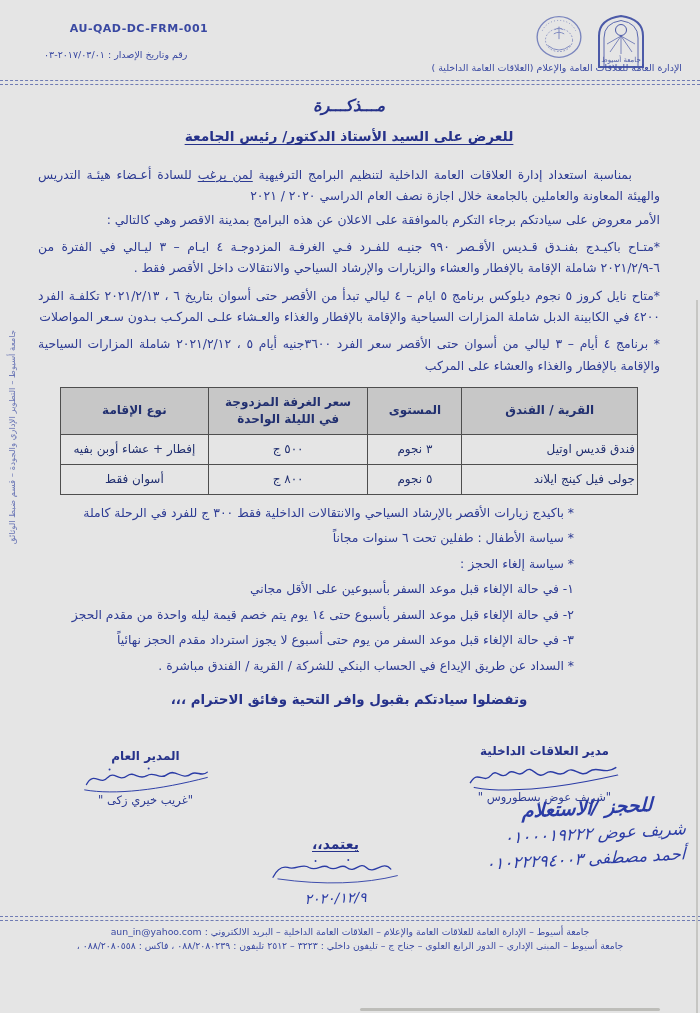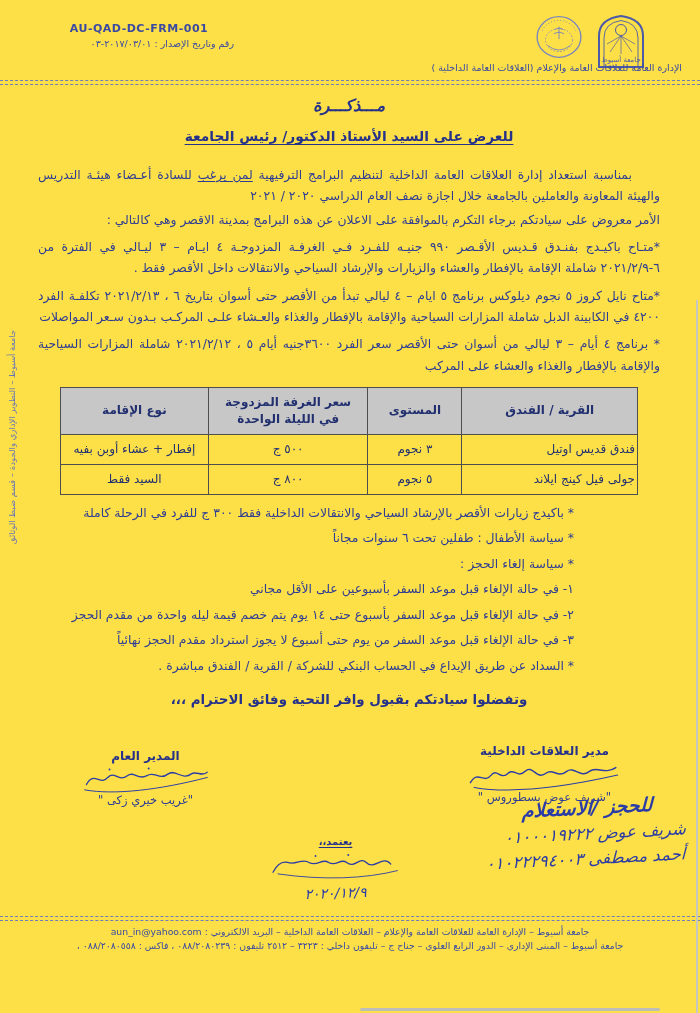--- a/index.html
+++ b/index.html
@@ -1,28 +1,28 @@
 <!DOCTYPE html>
 <html lang="ar"><head>
 <meta charset="utf-8">
 <style>
   html,body{margin:0;padding:0;background:#9a9a9a;}
   .page{
     position:relative;
     width:700px;height:1013px;
     margin:0 auto;
-    background:#fde047;
+    background:#e5e5e5;
     overflow:hidden;
     font-family:"DejaVu Sans",sans-serif;
     color:#2e3c94;
   }
   
   .code-block{position:absolute;top:22px;left:44px;width:190px;direction:rtl;}
   .code-block .code{direction:ltr;text-align:center;font-size:11px;font-weight:bold;color:#3a49a2;letter-spacing:.5px;}
-  .code-block .issue{margin-top:3px;font-size:9.5px;color:#3a49a2;text-align:right;}
+  .code-block .issue{margin-top:14px;font-size:9.5px;color:#3a49a2;text-align:left;}
   .logos{position:absolute;top:12px;right:52px;display:flex;align-items:flex-start;gap:10px;}
   .logos svg{display:block;}
   .dept{position:absolute;top:62px;right:18px;font-size:9.5px;color:#3a49a2;direction:rtl;}
   .rule{position:absolute;left:0;right:0;height:3px;
         border-top:1px dashed #707cb4;border-bottom:1px dashed #707cb4;}
   .rule-top{top:80px;}
   .rule-bottom{top:0;position:relative;margin-bottom:4px;}
   
   .side-text{
     position:absolute;top:430px;left:-246px;width:520px;height:14px;
@@ -50,21 +50,21 @@
   .notes p{margin-top:5px !important;line-height:1.65;}
   .closing{margin-top:12px !important;text-align:center !important;font-weight:bold;font-size:13.4px !important;color:#26328a;}
   
   .sig{position:absolute;text-align:center;direction:rtl;}
   .sig .sig-title{font-size:12px;font-weight:bold;color:#26328a;margin-top:20px;}
   .sig .sig-name{font-size:11.5px;margin-top:-4px;}
   .sig svg{display:block;margin:2px auto 0;}
   .sig-right{top:724px;right:48px;width:215px;}
   .sig-left{top:729px;left:58px;width:175px;}
   .approve{position:absolute;top:836px;left:248px;width:175px;text-align:center;direction:rtl;}
-  .approve-label{font-size:10px;font-weight:bold;color:#26328a;text-decoration:underline;text-underline-offset:2px;}
+  .approve-label{font-size:14px;font-weight:bold;color:#26328a;text-decoration:underline;text-underline-offset:2px;}
   .approve svg{display:block;margin:4px auto 0;}
   .hand{font-style:italic;color:#2b3ca6;}
   .approve .date{font-size:14px;margin-top:-2px;letter-spacing:2px;transform:rotate(-2deg);}
   .booking{position:absolute;top:798px;right:14px;width:262px;direction:rtl;text-align:right;
            transform:rotate(-3deg) skewX(-4deg);}
   .booking .bk-head{font-size:19px;font-weight:bold;margin-right:34px;}
   .booking .bk-line{font-size:16.5px;margin-top:6px;white-space:nowrap;}
   
   footer{position:absolute;left:0;right:0;top:916px;direction:rtl;}
   footer .f1,footer .f2{font-size:9.3px;color:#3a49a2;text-align:center;line-height:1.55;}
@@ -137,21 +137,21 @@
         <tr>
           <td class="hotel">فندق قديس اوتيل</td>
           <td>٣ نجوم</td>
           <td>٥٠٠ ج</td>
           <td>إفطار + عشاء أوبن بفيه</td>
         </tr>
         <tr>
           <td class="hotel">جولى فيل كينج ايلاند</td>
           <td>٥ نجوم</td>
           <td>٨٠٠ ج</td>
-          <td>السيد فقط</td>
+          <td>أسوان فقط</td>
         </tr>
       </tbody>
     </table>
 
     <div class="notes">
       <p>* باكيدج زيارات الأقصر بالإرشاد السياحي والانتقالات الداخلية فقط ٣٠٠ ج للفرد في الرحلة كاملة</p>
       <p>* سياسة الأطفال : طفلين تحت ٦ سنوات مجاناً</p>
       <p>* سياسة إلغاء الحجز :</p>
       <p>١- في حالة الإلغاء قبل موعد السفر بأسبوعين على الأقل مجاني</p>
       <p>٢- في حالة الإلغاء قبل موعد السفر بأسبوع حتى ١٤ يوم يتم خصم قيمة ليله واحدة من مقدم الحجز</p>

